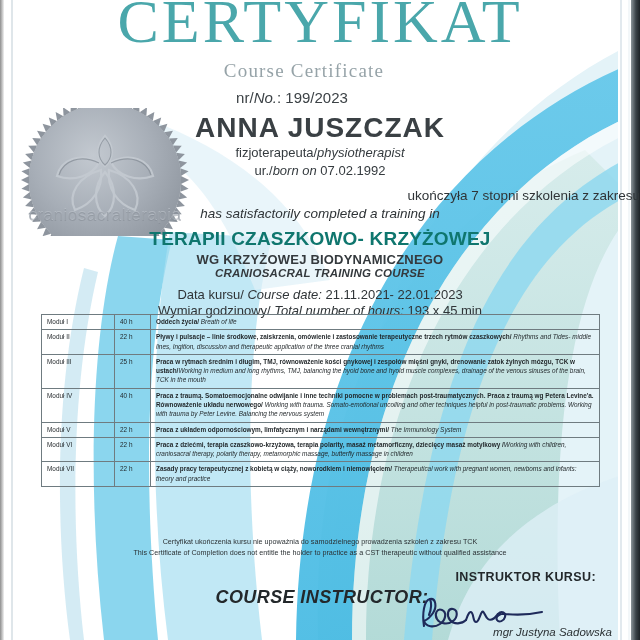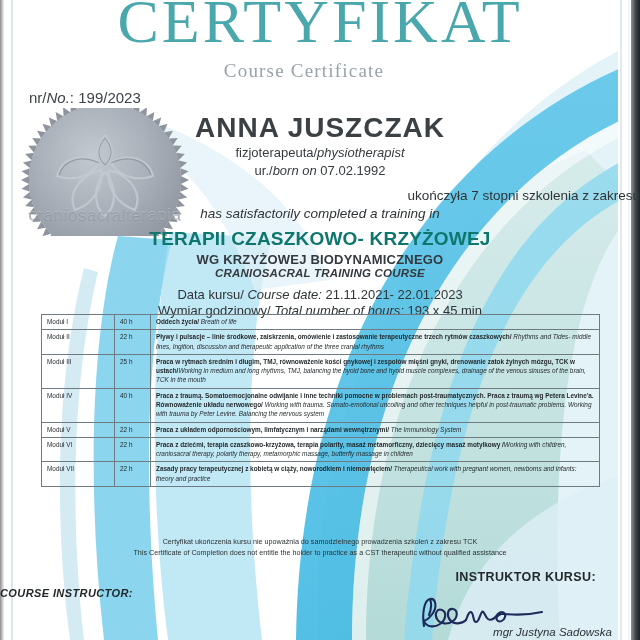--- a/index.html
+++ b/index.html
@@ -39,22 +39,22 @@
     font-family:"Liberation Serif", serif;
     font-size:62px;letter-spacing:3px;color:#4aa7ab;
     white-space:nowrap;
   }
   .subtitle{
     position:absolute;left:0;top:60px;width:512px;text-align:center;
     font-family:"Liberation Serif", serif;
     font-size:19px;color:#96a3a8;letter-spacing:1.2px;margin-left:48px;
   }
   .certno{
-    position:absolute;left:0;top:89px;width:584px;
-    font-size:15px;color:#3c4246;padding-left:29px;
+    position:absolute;left:0;top:89px;width:584px;text-align:center;
+    font-size:15px;color:#3c4246;
   }
   .certno i{font-style:italic;}
   .name{
     position:absolute;left:0;top:112px;width:640px;text-align:center;
     font-size:28px;font-weight:bold;color:#3a4044;letter-spacing:1px;
   }
   .profession{
     position:absolute;left:0;top:145px;width:640px;text-align:center;
     font-size:13px;color:#353b3f;
   }
@@ -116,22 +116,22 @@
   .footer-note{
     position:absolute;left:0;top:536px;width:640px;text-align:center;
     font-size:7.2px;color:#2b3134;line-height:1.55;
   }
 
   .instr-pl{
     position:absolute;left:0;top:570px;width:596px;text-align:right;
     font-size:12.5px;font-weight:bold;color:#23282b;letter-spacing:0.4px;
   }
   .instr-en{
-    position:absolute;left:0;top:587px;width:588px;text-align:left;
-    font-size:11px;font-weight:bold;font-style:italic;color:#23282b;letter-spacing:0.4px;
+    position:absolute;left:0;top:587px;width:588px;text-align:center;
+    font-size:18px;font-weight:bold;font-style:italic;color:#23282b;letter-spacing:0.4px;padding-left:28px;
   }
   .sig{position:absolute;left:410px;top:596px;width:200px;height:34px;}
   .instr-name{
     position:absolute;left:0;top:626px;width:612px;text-align:right;
     font-size:11.5px;font-style:italic;color:#2b3134;
   }
 </style>
 </head>
 <body>
 

